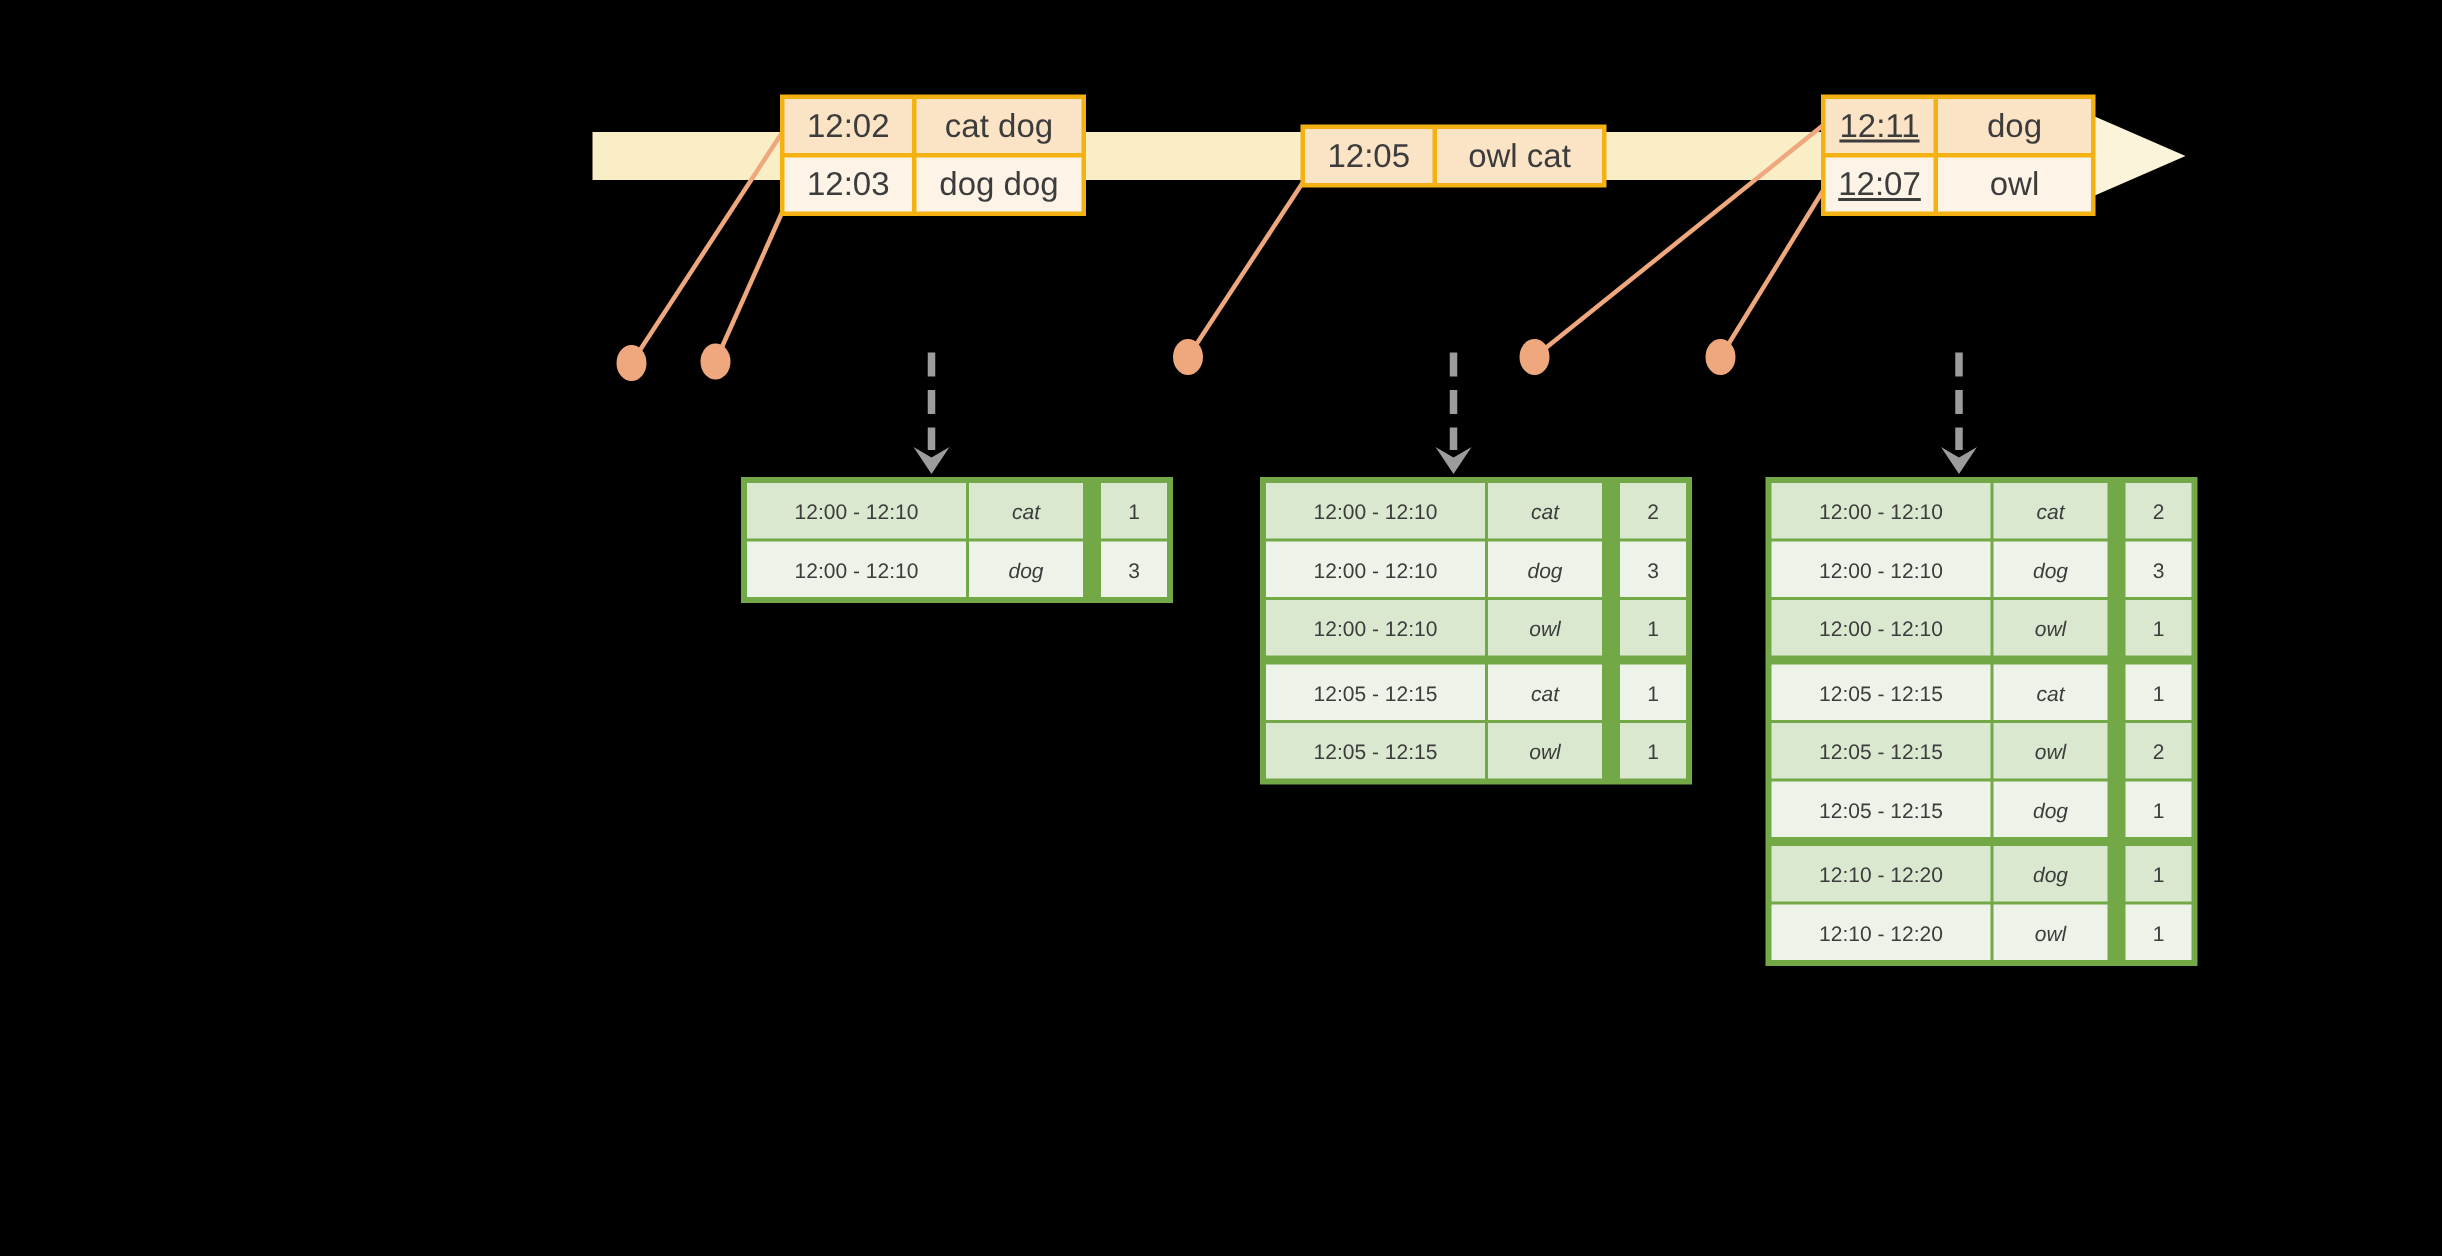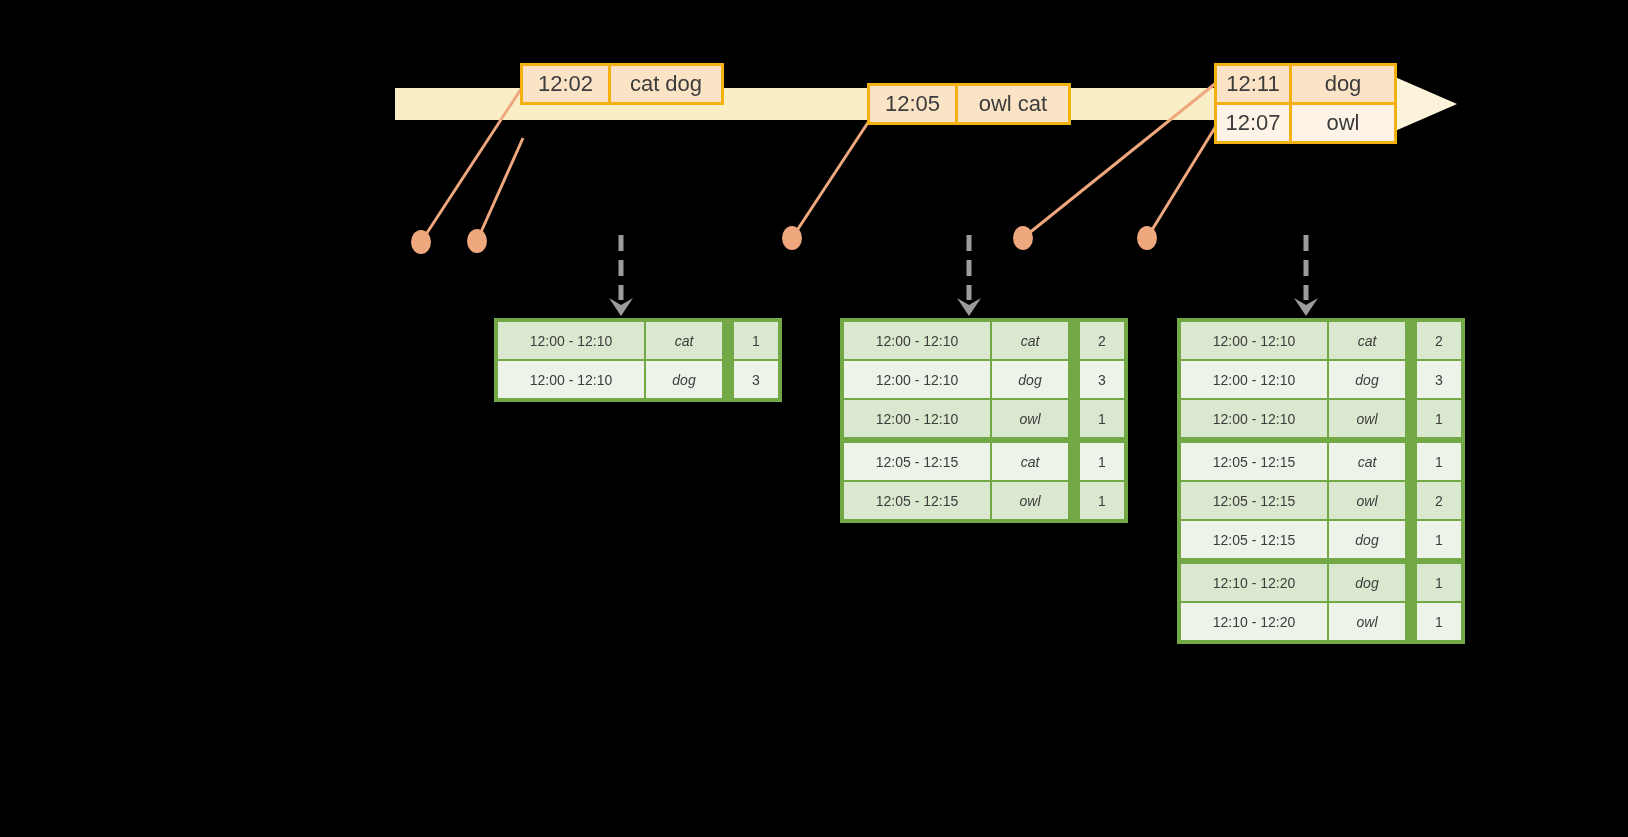--- a/index.html
+++ b/index.html
@@ -42,21 +42,21 @@
   
   .event-table {
     background: var(--event-border, #f3b112);
     padding: 3px;
   }
   .event-table .t-row { margin-top: 3px; }
   .event-table .t-row:first-child { margin-top: 0; }
   .event-table .cell { height: 36px; font-size: 22px; }
   .event-table .cell-time  { width: 85px;  margin-right: 3px; }
   .event-table .cell-words { width: 110px; }
-  .et-2 .cell-time  { width: 72px; }
+  .et-2 .cell-time  { width: 72px; text-decoration: underline; }
   .et-2 .cell-words { width: 102px; }
   .event-table .t-row.dark  .cell { background: var(--event-row-dark, #fbe3c6); }
   .event-table .t-row.light .cell { background: var(--event-row-light, #fdf4e7); }
   .et-0 { left: 520px;  top: 63px; }
   .et-1 { left: 867px;  top: 83px; }
   .et-2 { left: 1214px; top: 63px; }
 
   
   .result-table {
     background: var(--result-border, #72a846);
@@ -113,20 +113,24 @@
     </g>
   </svg>
 
   <div class="tables-layer">
     <div id="event-tables-root">
         <div class="d-table event-table et-0">
           <div class="t-row dark">
             <div class="cell cell-time">12:02</div>
             <div class="cell cell-words">cat dog</div>
           </div>
+          <div class="t-row light">
+            <div class="cell cell-time">12:03</div>
+            <div class="cell cell-words">dog dog</div>
+          </div>
         </div>
         <div class="d-table event-table et-1">
           <div class="t-row dark">
             <div class="cell cell-time">12:05</div>
             <div class="cell cell-words">owl cat</div>
           </div>
         </div>
         <div class="d-table event-table et-2">
           <div class="t-row dark">
             <div class="cell cell-time">12:11</div>

